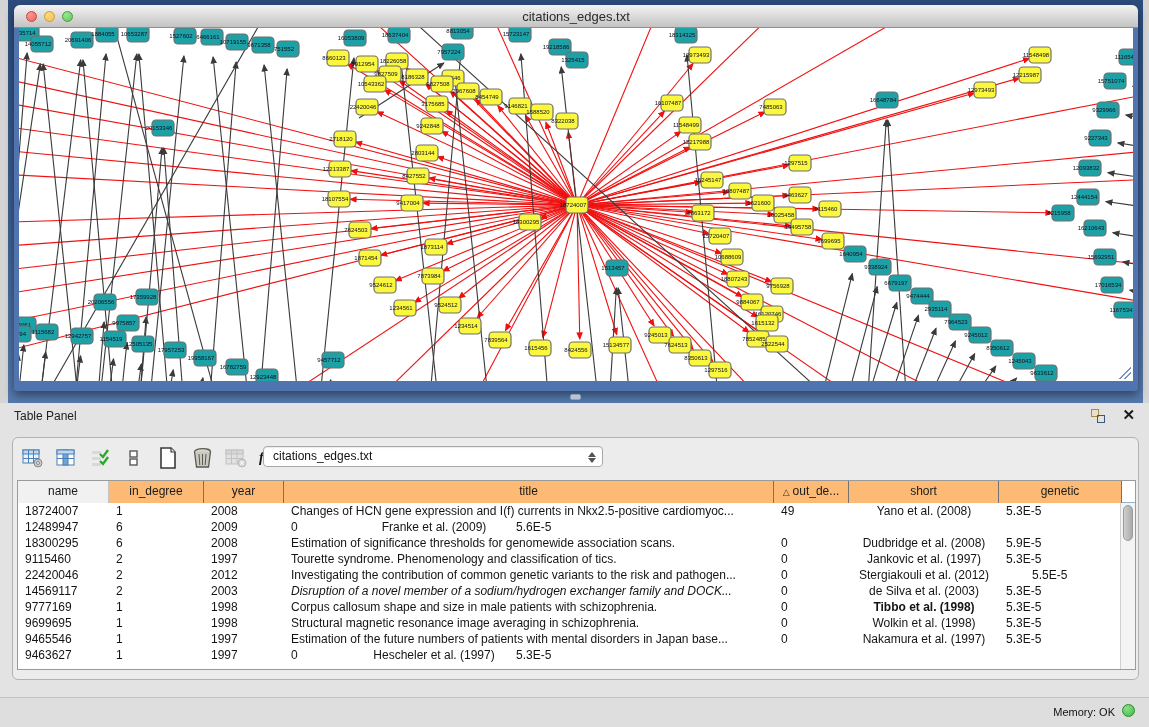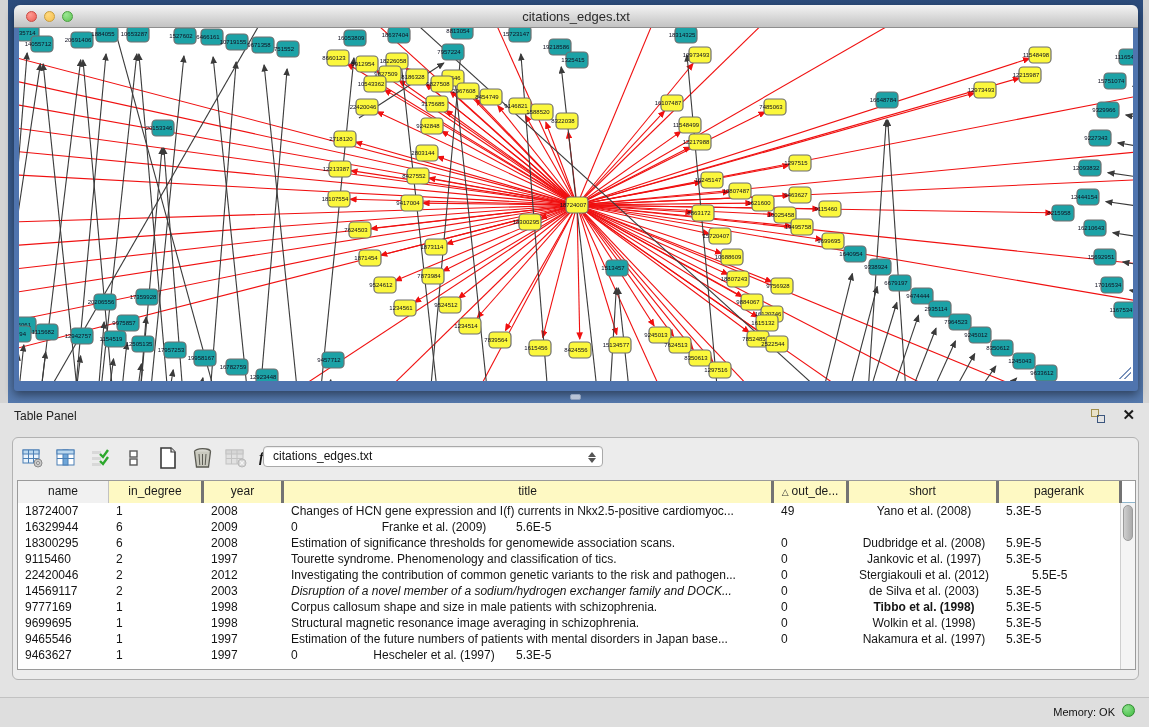--- a/index.html
+++ b/index.html
@@ -59,21 +59,21 @@
     box-shadow:inset 0 1px 1px rgba(0,0,0,.08); }
   #selector-stepper { position:absolute; right:6px; top:3px; width:9px; height:14px;
     display:flex; flex-direction:column; align-items:center; justify-content:center; gap:1px; }
   #selector-stepper .up    { width:0; height:0; border-left:4px solid transparent; border-right:4px solid transparent; border-bottom:5px solid #555; }
   #selector-stepper .down  { width:0; height:0; border-left:4px solid transparent; border-right:4px solid transparent; border-top:5px solid #555; }
 
   
   #table-box { position:absolute; left:4px; top:42px; width:1119px; height:190px;
     background:#FFFFFF; border:1px solid #9A9A9A; overflow:hidden; }
   #thead { display:flex; height:22px; border-bottom:1px solid #8FB6CC; }
-  .th { flex:none; height:22px; background:#fef9c3; border-right:3px solid #737373;
+  .th { flex:none; height:22px; background:#fdba74; border-right:1px solid #737373;
     font-size:12px; color:#1A1A1A; text-align:center; line-height:21px;
     overflow:hidden; white-space:nowrap; }
   .th.first { background:#F1F1F1; border-right:1px solid #C2C2C2; }
   .sort-glyph { font-size:9px; margin-right:3px; color:#333; }
   #tbody { position:absolute; left:0; top:22px; right:15px; bottom:0; overflow:hidden; }
   .tr { display:flex; height:16px; }
   .td { flex:none; font-size:12px; color:#141414; line-height:16px; padding-left:7px;
     overflow:hidden; white-space:nowrap; }
   .td.center { text-align:center; padding-left:0; }
   #vscroll { position:absolute; right:0; top:22px; bottom:0; width:15px;
@@ -872,34 +872,34 @@
       </div>
 
       <div id="table-box">
         <div id="thead">
             <div class="th first" style="width: 91px;">name</div>
             <div class="th" style="width: 95px;">in_degree</div>
             <div class="th" style="width: 80px;">year</div>
             <div class="th" style="width: 490px;">title</div>
             <div class="th" style="width: 75px;"><span class="sort-glyph">△</span>out_de...</div>
             <div class="th" style="width: 150px;">short</div>
-            <div class="th" style="width: 123px;">pagerank</div>
+            <div class="th" style="width: 123px;">genetic</div>
           </div>
         <div id="tbody">
             <div class="tr">
               <div class="td" style="width: 91px;">18724007</div>
               <div class="td" style="width: 95px;">1</div>
               <div class="td" style="width: 80px;">2008</div>
               <div class="td" style="width: 490px;">Changes of HCN gene expression and I(f) currents in Nkx2.5-positive cardiomyoc...</div>
               <div class="td" style="width: 75px;">49</div>
               <div class="td center" style="width: 150px;">Yano et al. (2008)</div>
               <div class="td" style="width: 123px;">5.3E-5</div>
             </div>
             <div class="tr">
-              <div class="td" style="width: 91px;">16329944</div>
+              <div class="td" style="width: 91px;">12489947</div>
               <div class="td" style="width: 95px;">6</div>
               <div class="td" style="width: 80px;">2009</div>
               <div class="td" style="width: 75px;">0</div>
               <div class="td center" style="width: 150px;">Franke et al. (2009)</div>
               <div class="td" style="width: 123px;">5.6E-5</div>
             </div>
             <div class="tr">
               <div class="td" style="width: 91px;">18300295</div>
               <div class="td" style="width: 95px;">6</div>
               <div class="td" style="width: 80px;">2008</div>

